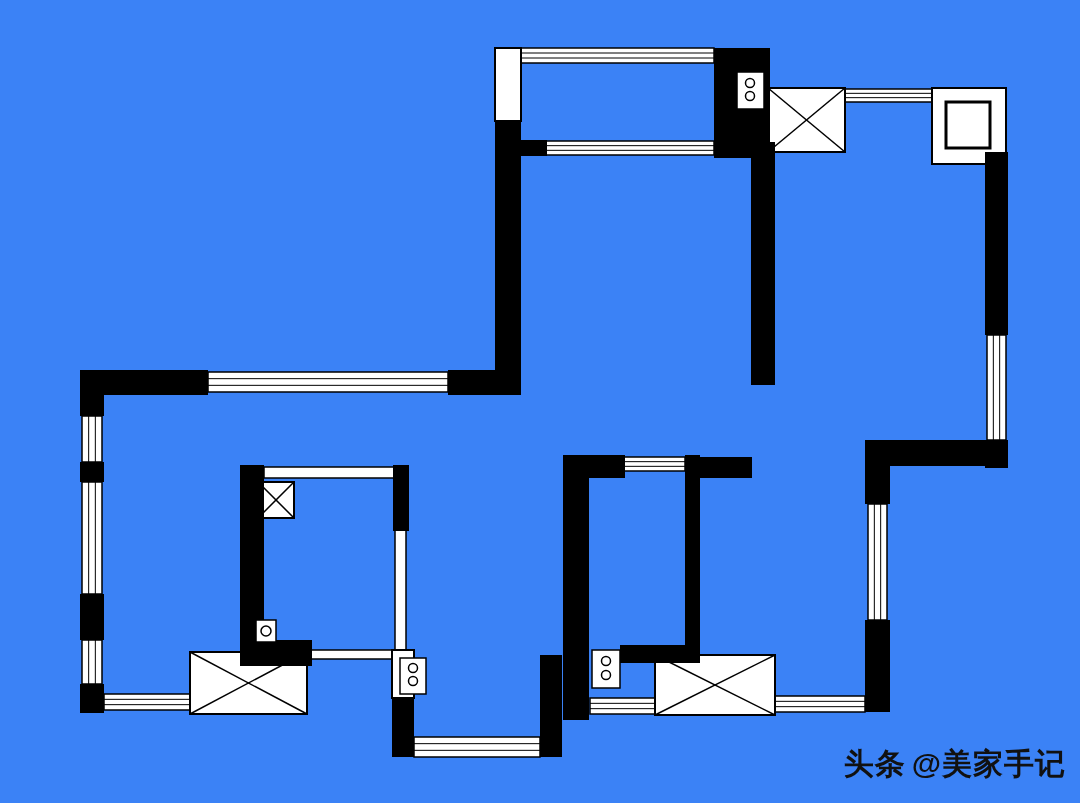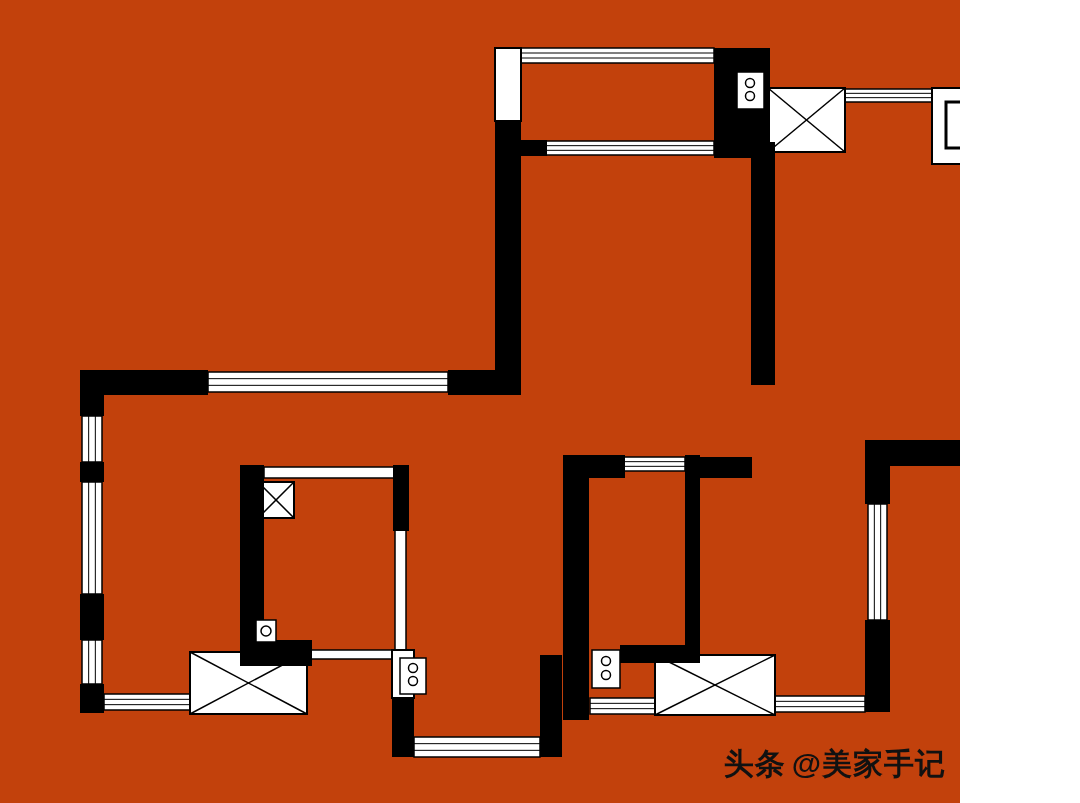--- a/index.html
+++ b/index.html
@@ -3,23 +3,23 @@
 <meta charset="utf-8">
 <style>
   html, body {
     margin: 0;
     padding: 0;
     background: #ffffff;
     font-family: "Liberation Sans", "DejaVu Sans", sans-serif;
   }
   .stage {
     position: relative;
-    width: 960px;
+    width: 1080px;
     height: 803px;
-    background: #c2410c;
+    background: #3b82f6;
     overflow: hidden;
   }
   svg.plan {
     position: absolute;
     left: 0;
     top: 0;
   }
   .watermark {
     position: absolute;
     right: 14px;

